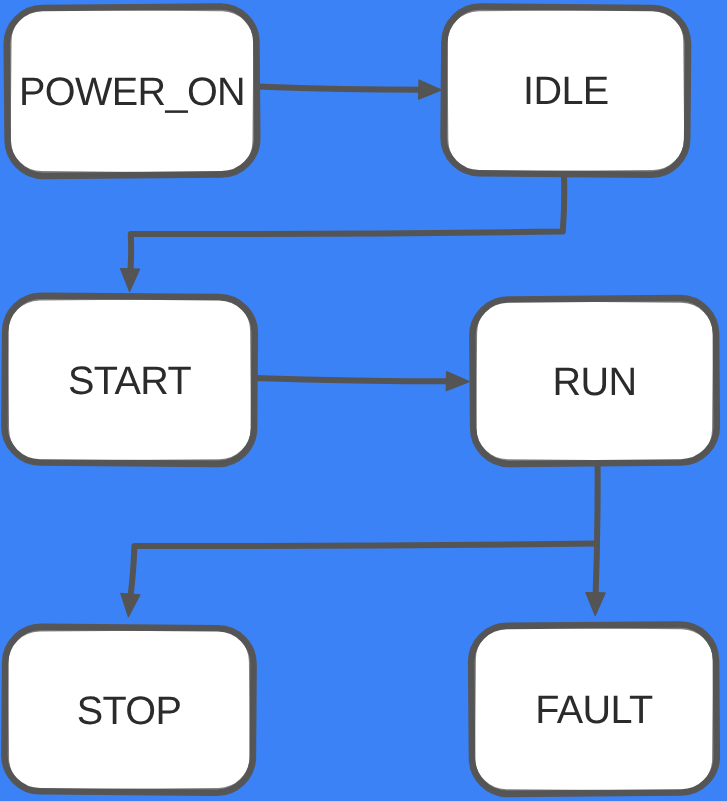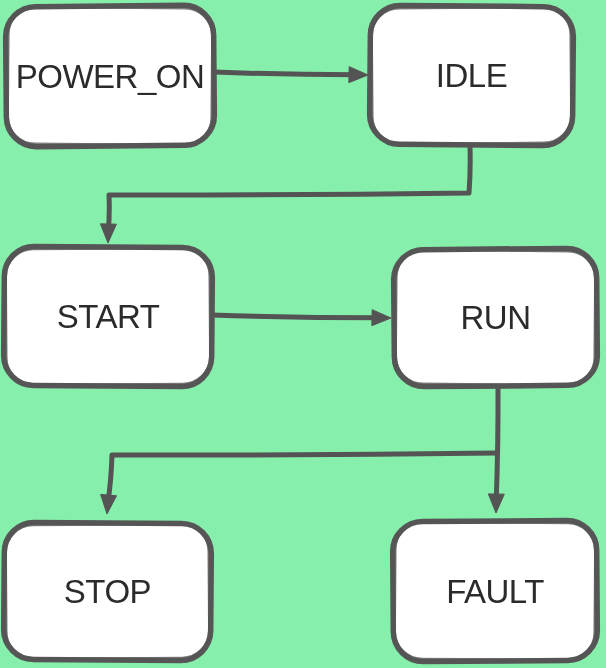--- a/index.html
+++ b/index.html
@@ -1,19 +1,19 @@
 <!DOCTYPE html>
 <html><head>
 <meta charset="utf-8">
 <style>
   html, body { margin: 0; padding: 0; background: #ffffff; }
   .stage {
     position: relative;
     width: 606px; height: 668px;
-    background: #86efac;
+    background: #3b82f6;
     overflow: hidden;
     font-family: "Liberation Sans", sans-serif;
   }
   svg { display: block; }
   svg text {
     font-family: "Liberation Sans", sans-serif;
     letter-spacing: -0.5px;
   }
 </style>
 </head>

